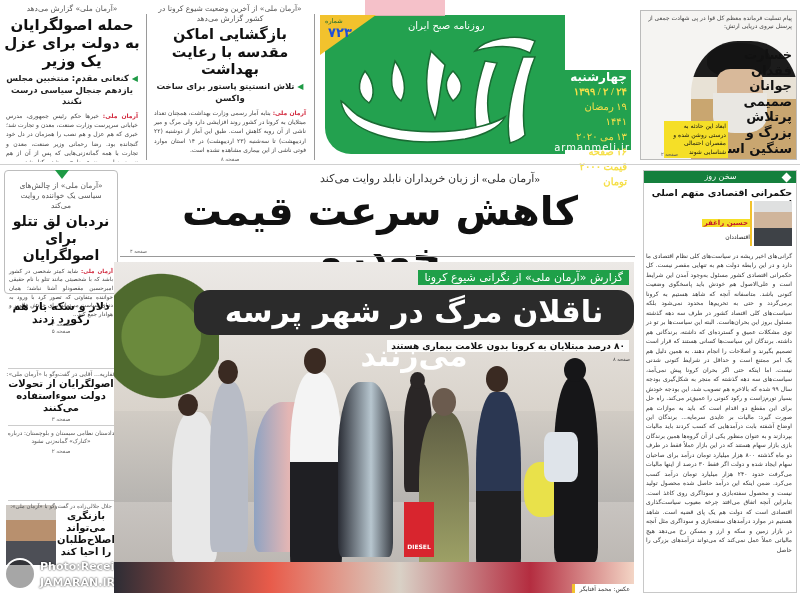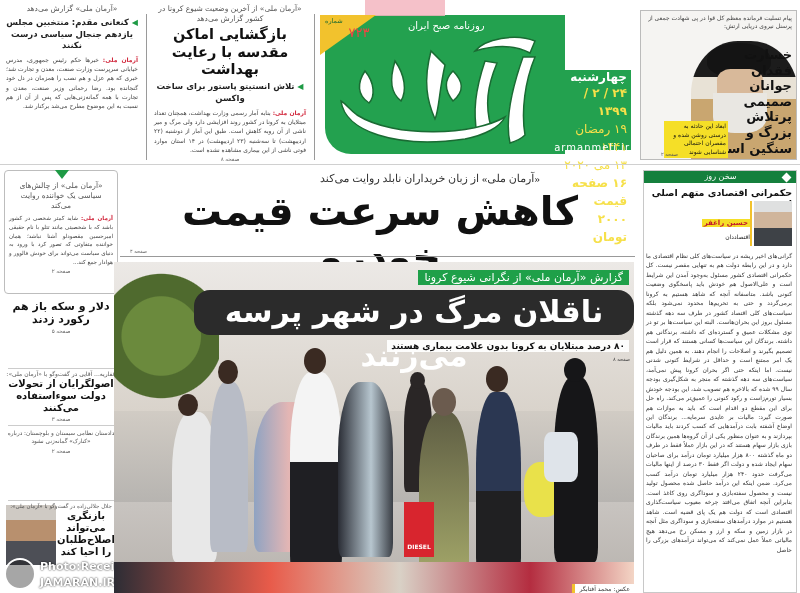--- a/index.html
+++ b/index.html
@@ -16,25 +16,25 @@
   .body-txt { font-size: 6px; color: #444; line-height: 1.55; text-align: justify; padding: 0 4px; }
   .body-txt .red { color: #d1263b; font-weight: bold; }
   .pageref { font-size: 5.5px; color: #666; margin-top: 2px; }
   .vrule { background: #9a9a9a; width: 1px; }
 
   
   .masthead { left: 325px; top: 15px; width: 240px; height: 139px; background: #23a14f; border-radius: 0 0 0 26px; overflow: hidden; }
   .masthead .logo-wrap { position: absolute; left: 10px; top: 16px; width: 225px; height: 118px; }
   .issue-tag { left: 320px; top: 15px; width: 56px; height: 40px; background: #f2c22d; clip-path: polygon(0 0, 100% 0, 0 100%); }
   .issue-label { left: 325px; top: 17px; font-size: 6.5px; color: #1f6b2f; width: 30px; text-align: left; }
-  .issue-num { left: 343px; top: 25px; font-size: 13px; font-weight: normal; color: #ef4444; width: 32px; text-align: center; }
+  .issue-num { left: 324px; top: 25px; font-size: 13px; font-weight: bold; color: #1d4ed8; width: 32px; text-align: center; }
   .tagline { left: 408px; top: 20px; font-size: 10px; color: #ffffff; }
   .date-panel { left: 563px; top: 70px; width: 68px; height: 80px; background: #23a14f; text-align: right; padding-right: 4px; color: #fff; }
   .date-panel .day { font-size: 12px; font-weight: bold; color: #fff; }
-  .date-panel .ln { font-size: 12px; line-height: 1.5; color: #f6e04a; }
+  .date-panel .ln { font-size: 10px; line-height: 1.5; color: #f6e04a; font-family: Liberation Serif, serif; }
   .date-panel .ln.y { color: #f6e04a; font-weight: bold; }
   .url { left: 540px; top: 142px; font-size: 10px; color: #fff; letter-spacing: 1px; direction: ltr; width: 90px; text-align: right; }
   .ad-strip { left: 365px; top: 0; width: 80px; height: 16px; background: #f3b6c0; opacity: .85; }
 
   
   .leader { left: 640px; top: 10px; width: 157px; height: 150px; border: 1px solid #bbb; overflow: hidden; background: #f5f4f2; }
   .leader .photo { position: absolute; left: 50px; top: 30px; width: 107px; height: 120px;
      background: linear-gradient(180deg, #1c1c1c 0 30%, #e8e2d6 30% 48%, #c9a670 48% 100%); border-radius: 44% 44% 0 0; }
   .leader .turban { position:absolute; left: 66px; top: 32px; width: 64px; height: 34px; background:#141414; border-radius: 50% 50% 40% 40%; }
   .leader .face { position:absolute; left: 76px; top: 58px; width: 46px; height: 38px; background:#d8b99a; border-radius: 30%; }
@@ -86,20 +86,21 @@
   .wm { left: 2px; top: 556px; width: 118px; height: 36px; color:#fff; }
   .wm .circle { position:absolute; left: 2px; top: 2px; width: 32px; height: 32px; border-radius: 50%; border: 2px solid #fff; background: rgba(0,0,0,.35); }
   .wm .t1 { position:absolute; left: 38px; top: 4px; font-size: 11px; font-weight: bold; direction:ltr; text-shadow: 0 0 2px #000; white-space: nowrap; }
   .wm .t2 { position:absolute; left: 38px; top: 20px; font-size: 11px; font-weight: bold; direction:ltr; text-shadow: 0 0 2px #000; white-space: nowrap; }
 </style>
 </head>
 <body>
 
 <div class="abs col-top" style="left:2px; width:140px;">
   <div class="kicker">«آرمان ملی» گزارش می‌دهد</div>
+  <div class="hd" style="font-size:15px; margin-top:2px;">حمله اصولگرایان به دولت برای عزل یک وزیر</div>
   <div class="sub" style="margin-top:3px;"><span class="tri">◀ </span><span>کنعانی مقدم: منتخبین مجلس یازدهم جنجال سیاسی درست نکنند</span></div>
   <div class="body-txt" style="margin-top:3px;"><span class="red">آرمان ملی:</span> <span>خبرها حکم رئیس جمهوری، مدرس خیابانی سرپرست وزارت صنعت، معدن و تجارت شد؛ خبری که هم عزل و هم نصب را همزمان در دل خود گنجانده بود. رضا رحمانی وزیر صنعت، معدن و تجارت با همه گمانه‌زنی‌هایی که پس از آن از هم نسبت به این موضوع مطرح می‌شد برکنار شد.</span></div>
 
 </div>
 <div class="abs vrule" style="left:146px; top:14px; height:146px;"></div>
 
 <div class="abs col-top" style="left:150px; width:160px;">
   <div class="kicker">«آرمان ملی» از آخرین وضعیت شیوع کرونا در کشور گزارش می‌دهد</div>
   <div class="hd" style="font-size:14.5px; margin-top:2px;">بازگشایی اماکن مقدسه با رعایت بهداشت</div>
   <div class="sub" style="margin-top:3px;"><span class="tri">◀ </span><span>تلاش انستیتو پاستور برای ساخت واکسن</span></div>
@@ -148,20 +149,21 @@
 
 <div class="abs hline" style="left:0; top:164px; width:800px; background:#d0d0d0;"></div>
 <div class="abs main-kicker">«آرمان ملی» از زبان خریداران نابلد روایت می‌کند</div>
 <div class="abs main-head">کاهش سرعت قیمت خودرو</div>
 <div class="abs main-pg">صفحه ۴</div>
 <div class="abs hline" style="left:120px; top:256px; width:515px;"></div>
 
 <div class="abs lbox">
   <div class="tab"></div>
   <div class="kicker" style="margin-top:10px; padding:0 6px;">«آرمان ملی» از چالش‌های سیاسی یک خواننده روایت می‌کند</div>
+  <div class="hd" style="font-size:14px; margin-top:2px;">نردبان لق تتلو برای اصولگرایان</div>
   <div class="body-txt" style="margin-top:3px; font-size:5.6px;"><span class="red">آرمان ملی:</span> <span>شاید کمتر شخصی در کشور باشد که با شخصیتی مانند تتلو با نام حقیقی امیرحسین مقصودلو آشنا نباشد؛ همان خواننده متفاوتی که تصور کرد با ورود به دنیای سیاست می‌تواند برای خودش فالوور و هوادار جمع کند...</span></div>
   <div class="pageref">صفحه ۲</div>
 </div>
 
 <div class="abs lcol-item" style="top:300px;">
   <div class="hd" style="font-size:11px;">دلار و سکه باز هم رکورد زدند</div>
   <div class="pageref">صفحه ۵</div>
 </div>
 <div class="abs hline" style="left:8px; top:368px; width:106px; background:#ccc;"></div>
 <div class="abs lcol-item" style="top:370px;">

